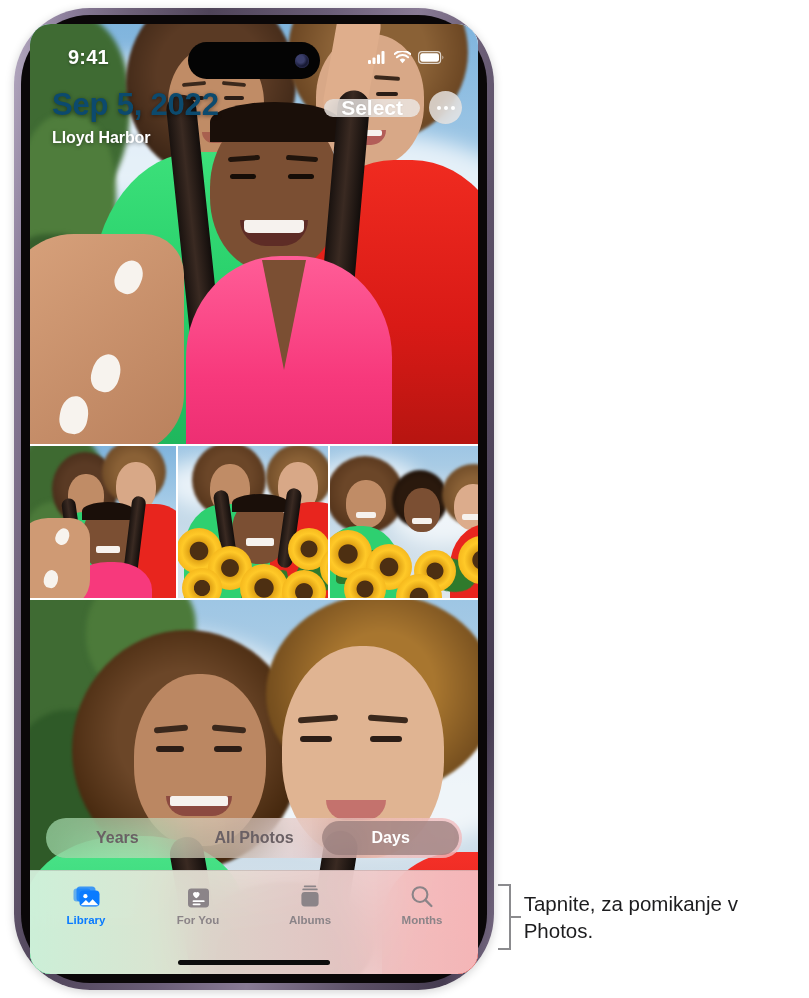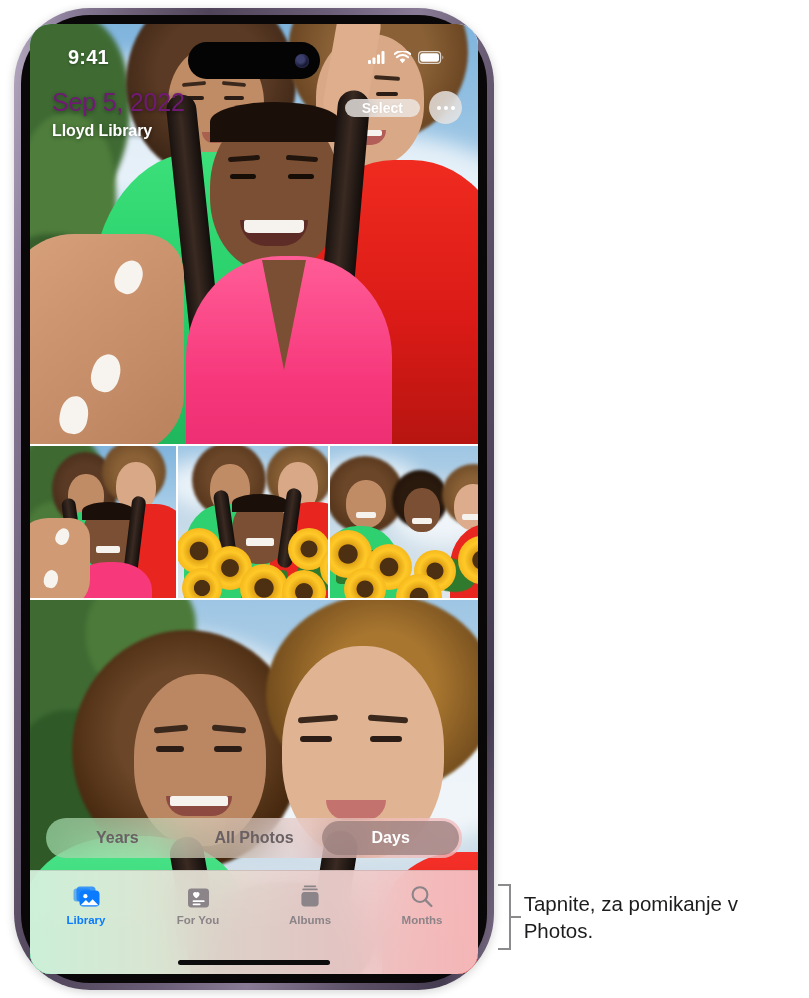--- a/index.html
+++ b/index.html
@@ -85,28 +85,28 @@
     width:132px; height:37px; border-radius:20px; background:#040404; z-index:25;
     display:flex; align-items:center; justify-content:flex-end; padding-right:11px;
   }
   .island-cam { width:14px; height:14px; border-radius:50%;
      background: radial-gradient(circle at 40% 38%, #3b3f6b 0 30%, #191b36 55%, #0a0a14 100%);
      box-shadow: inset 0 0 2px #4b4f86; }
 
   .header { position:absolute; top:64px; left:0; right:0; z-index:20;
      display:flex; align-items:flex-start; justify-content:space-between; padding:0 16px 0 22px; }
   .hdr-left { text-shadow:0 1px 4px rgba(0,0,0,.45); }
-  .hdr-date { color:#701a75; font-size:25px; font-weight:400; letter-spacing:-.2px; line-height:1.12; }
+  .hdr-date { color:#0c4a6e; font-size:31px; font-weight:700; letter-spacing:-.2px; line-height:1.12; }
   .hdr-place { color:#fff; font-size:16px; font-weight:600; margin-top:6px; letter-spacing:-.1px; }
   .hdr-right { display:flex; align-items:center; gap:9px; margin-top:3px; }
 
   .btn-select {
     height:18px; padding:0 17px; border-radius:17px; border:none;
     background: rgba(236,232,230,.80);
-    color:#fff; font-size:14px; font-weight:600;
+    color:#fff; font-size:21px; font-weight:600;
     font-family:"Liberation Sans", sans-serif;
     display:flex; align-items:center; cursor:pointer;
     backdrop-filter: blur(8px);
     text-shadow:0 0 2px rgba(0,0,0,.10);
   }
   .btn-more {
     width:33px; height:33px; border-radius:50%; border:none;
     background: rgba(236,232,230,.80); backdrop-filter: blur(8px);
     display:flex; align-items:center; justify-content:center; gap:3px; cursor:pointer;
   }
@@ -356,21 +356,21 @@
           </div>
         </div>
 
         <div class="island">
           <div class="island-cam"></div>
         </div>
 
         <div class="header">
           <div class="hdr-left">
             <div class="hdr-date">Sep 5, 2022</div>
-            <div class="hdr-place">Lloyd Library</div>
+            <div class="hdr-place">Lloyd Harbor</div>
           </div>
           <div class="hdr-right">
             <button class="btn-select">Select</button>
             <button class="btn-more">
               <i></i>
               <i></i>
               <i></i>
             </button>
           </div>
         </div>

